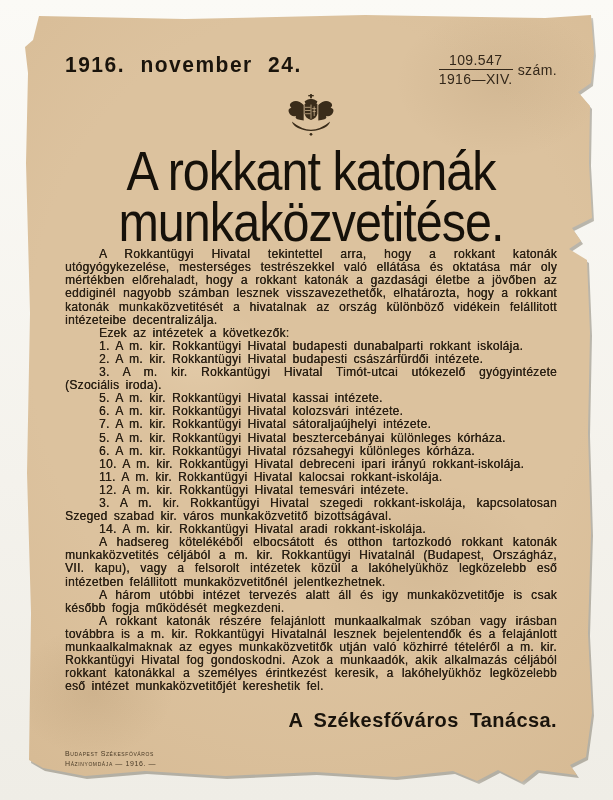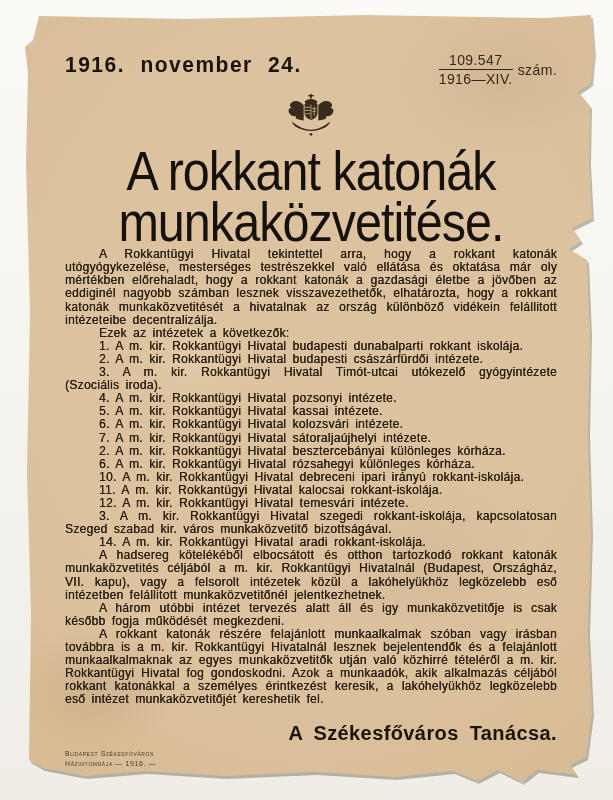--- a/index.html
+++ b/index.html
@@ -124,25 +124,24 @@
       <span class="tline">A rokkant katonák</span>
       <span class="tline">munkaközvetitése.</span>
     </h1>
 
     <main class="bodytext">
       <p class="para">A Rokkantügyi Hivatal tekintettel arra, hogy a rokkant katonák utógyógykezelése, mesterséges testrészekkel való ellátása és oktatása már oly mértékben előrehaladt, hogy a rokkant katonák a gazdasági életbe a jövőben az eddiginél nagyobb számban lesznek visszavezethetők, elhatározta, hogy a rokkant katonák munkaközvetitését a hivatalnak az ország különböző vidékein felállitott intézeteibe decentralizálja.</p>
       <p class="para">Ezek az intézetek a következők:</p>
       <p class="para">1. A m. kir. Rokkantügyi Hivatal budapesti dunabalparti rokkant iskolája.</p>
       <p class="para">2. A m. kir. Rokkantügyi Hivatal budapesti császárfürdői intézete.</p>
       <p class="para">3. A m. kir. Rokkantügyi Hivatal Timót-utcai utókezelő gyógyintézete (Szociális iroda).</p>
-      <p class="para">4. A m. kir. Rokkantügyi Hivatal pozsonyi intézete.</p>
       <p class="para">5. A m. kir. Rokkantügyi Hivatal kassai intézete.</p>
       <p class="para">6. A m. kir. Rokkantügyi Hivatal kolozsvári intézete.</p>
       <p class="para">7. A m. kir. Rokkantügyi Hivatal sátoraljaújhelyi intézete.</p>
-      <p class="para">2. A m. kir. Rokkantügyi Hivatal besztercebányai különleges kórháza.</p>
+      <p class="para">5. A m. kir. Rokkantügyi Hivatal besztercebányai különleges kórháza.</p>
       <p class="para">6. A m. kir. Rokkantügyi Hivatal rózsahegyi különleges kórháza.</p>
       <p class="para">10. A m. kir. Rokkantügyi Hivatal debreceni ipari irányú rokkant-iskolája.</p>
       <p class="para">11. A m. kir. Rokkantügyi Hivatal kalocsai rokkant-iskolája.</p>
       <p class="para">12. A m. kir. Rokkantügyi Hivatal temesvári intézete.</p>
       <p class="para">3. A m. kir. Rokkantügyi Hivatal szegedi rokkant-iskolája, kapcsolatosan Szeged szabad kir. város munkaközvetitő bizottságával.</p>
       <p class="para">14. A m. kir. Rokkantügyi Hivatal aradi rokkant-iskolája.</p>
       <p class="para">A hadsereg kötelékéből elbocsátott és otthon tartozkodó rokkant katonák munkaközvetités céljából a m. kir. Rokkantügyi Hivatalnál (Budapest, Országház, VII. kapu), vagy a felsorolt intézetek közül a lakóhelyükhöz legközelebb eső intézetben felállitott munkaközvetitőnél jelentkezhetnek.</p>
       <p class="para">A három utóbbi intézet tervezés alatt áll és igy munkaközvetitője is csak később fogja működését megkezdeni.</p>
       <p class="para">A rokkant katonák részére felajánlott munkaalkalmak szóban vagy irásban továbbra is a m. kir. Rokkantügyi Hivatalnál lesznek bejelentendők és a felajánlott munkaalkalmaknak az egyes munkaközvetitők utján való közhirré tételéről a m. kir. Rokkantügyi Hivatal fog gondoskodni. Azok a munkaadók, akik alkalmazás céljából rokkant katonákkal a személyes érintkezést keresik, a lakóhelyükhöz legközelebb eső intézet munkaközvetitőjét kereshetik fel.</p>
     </main>

